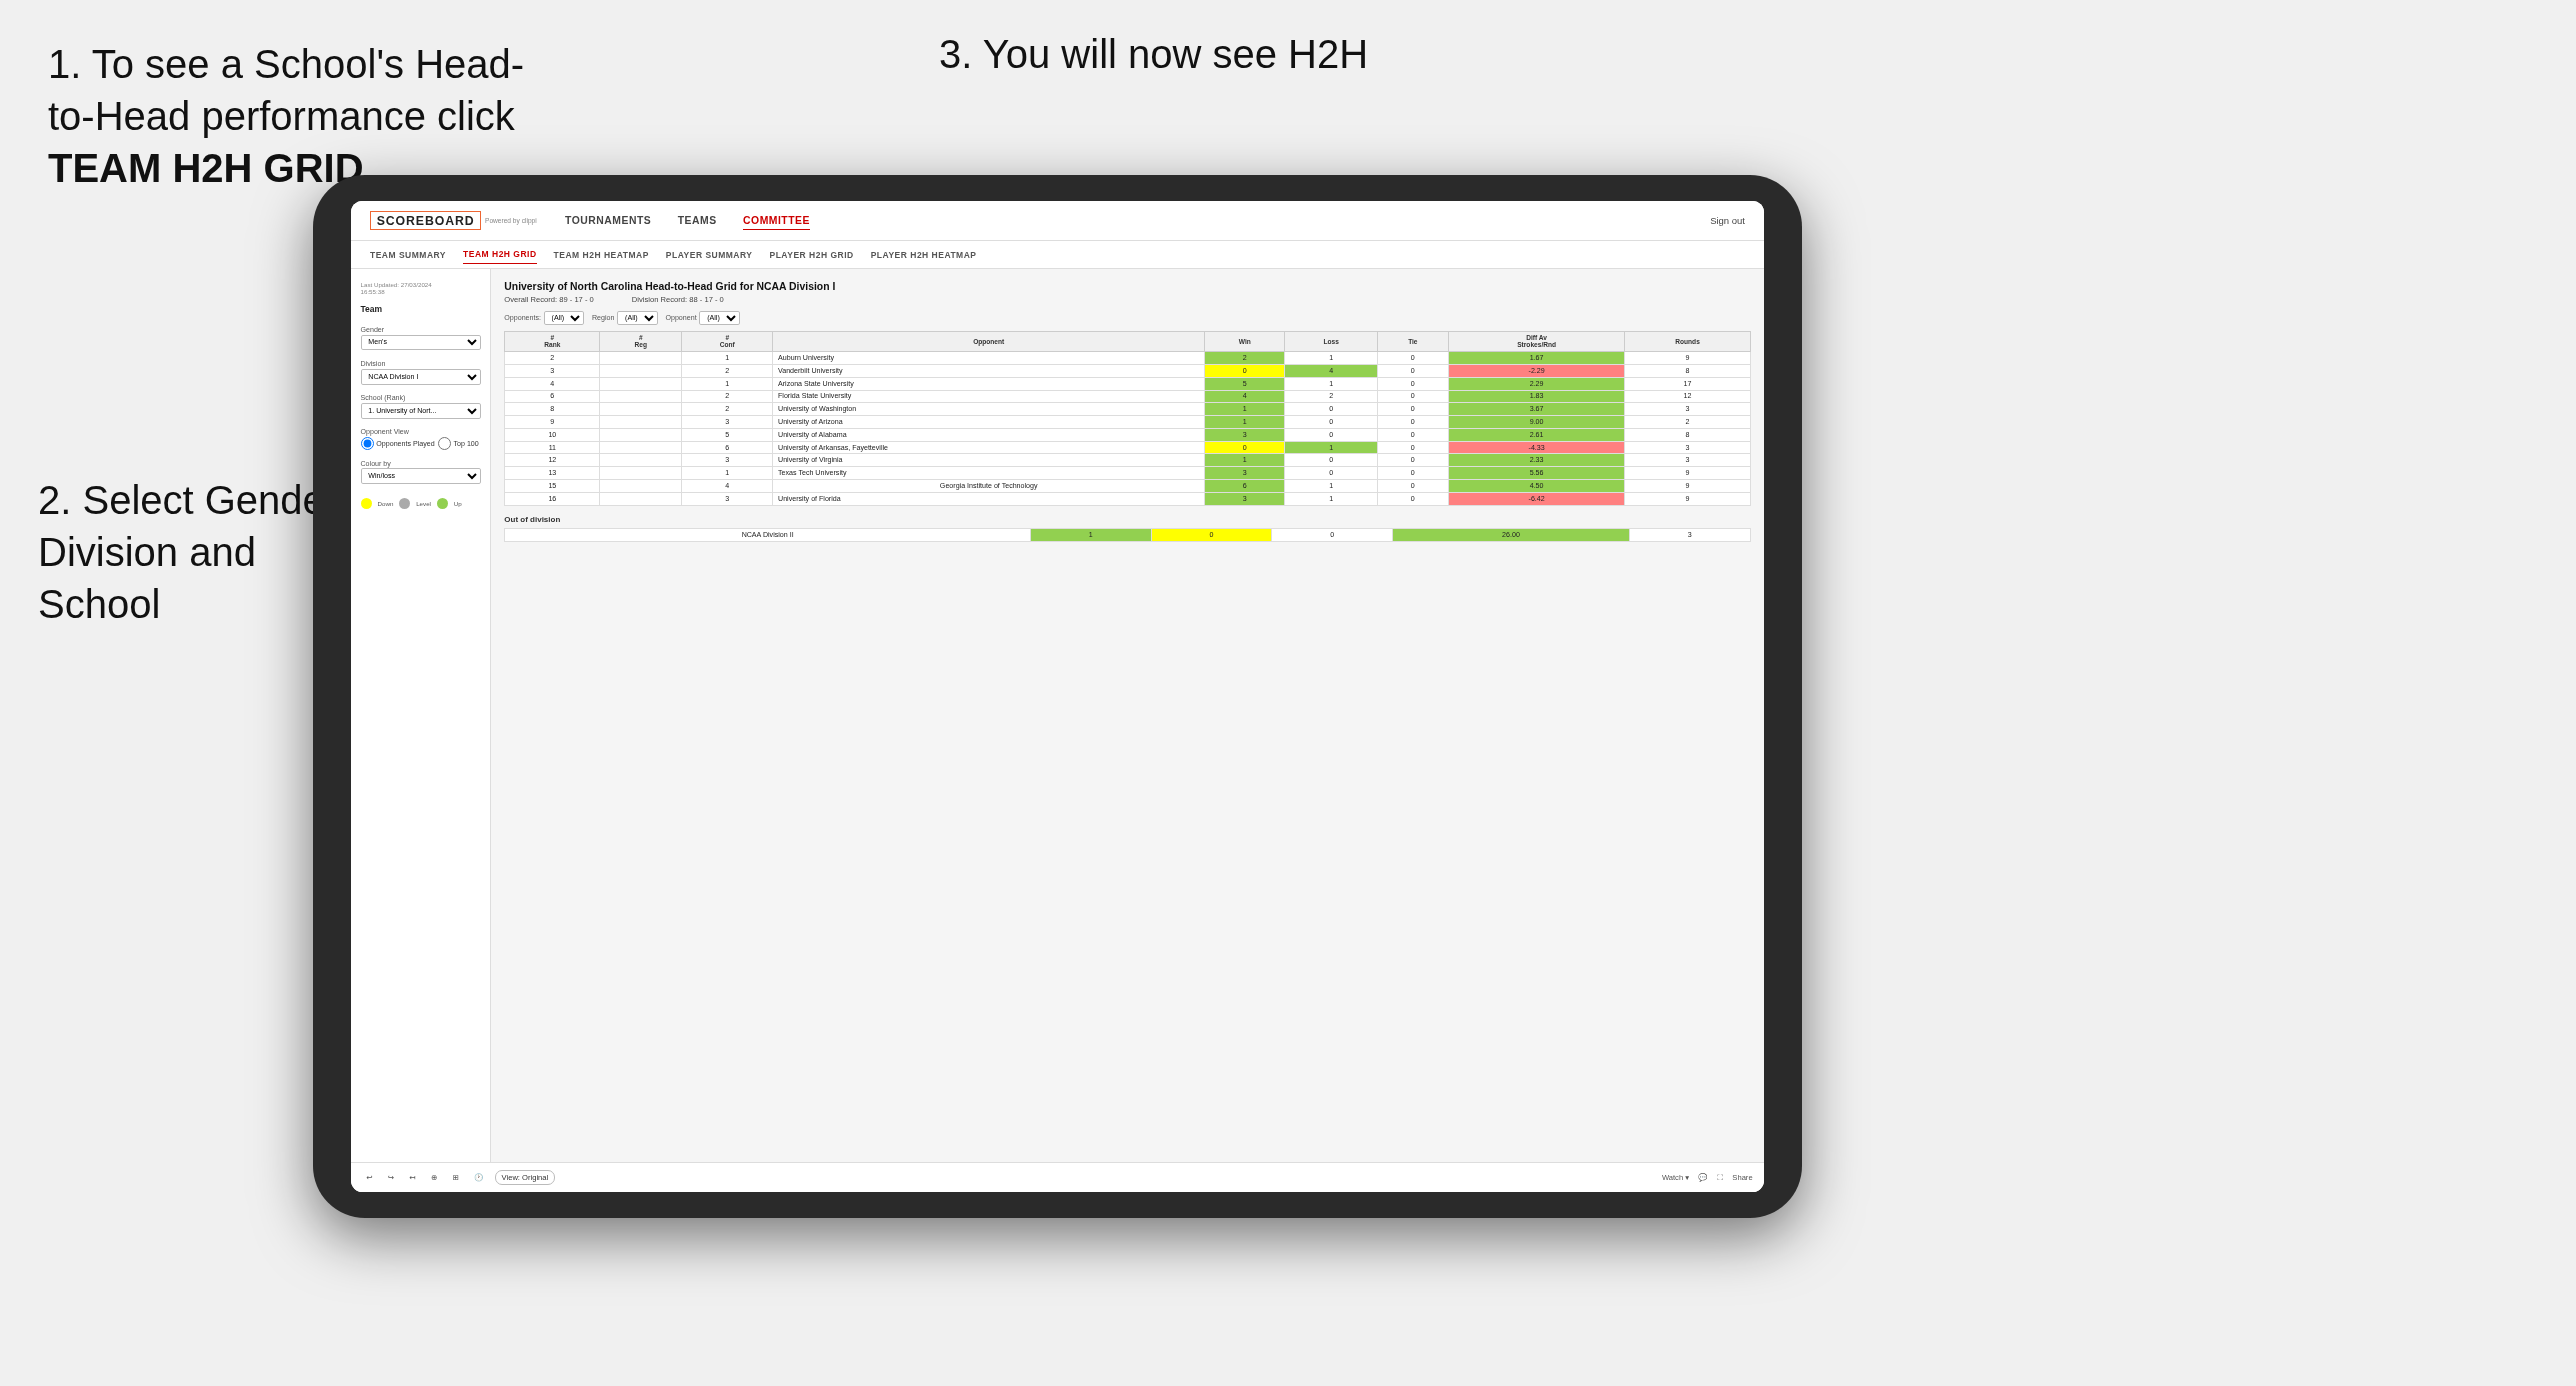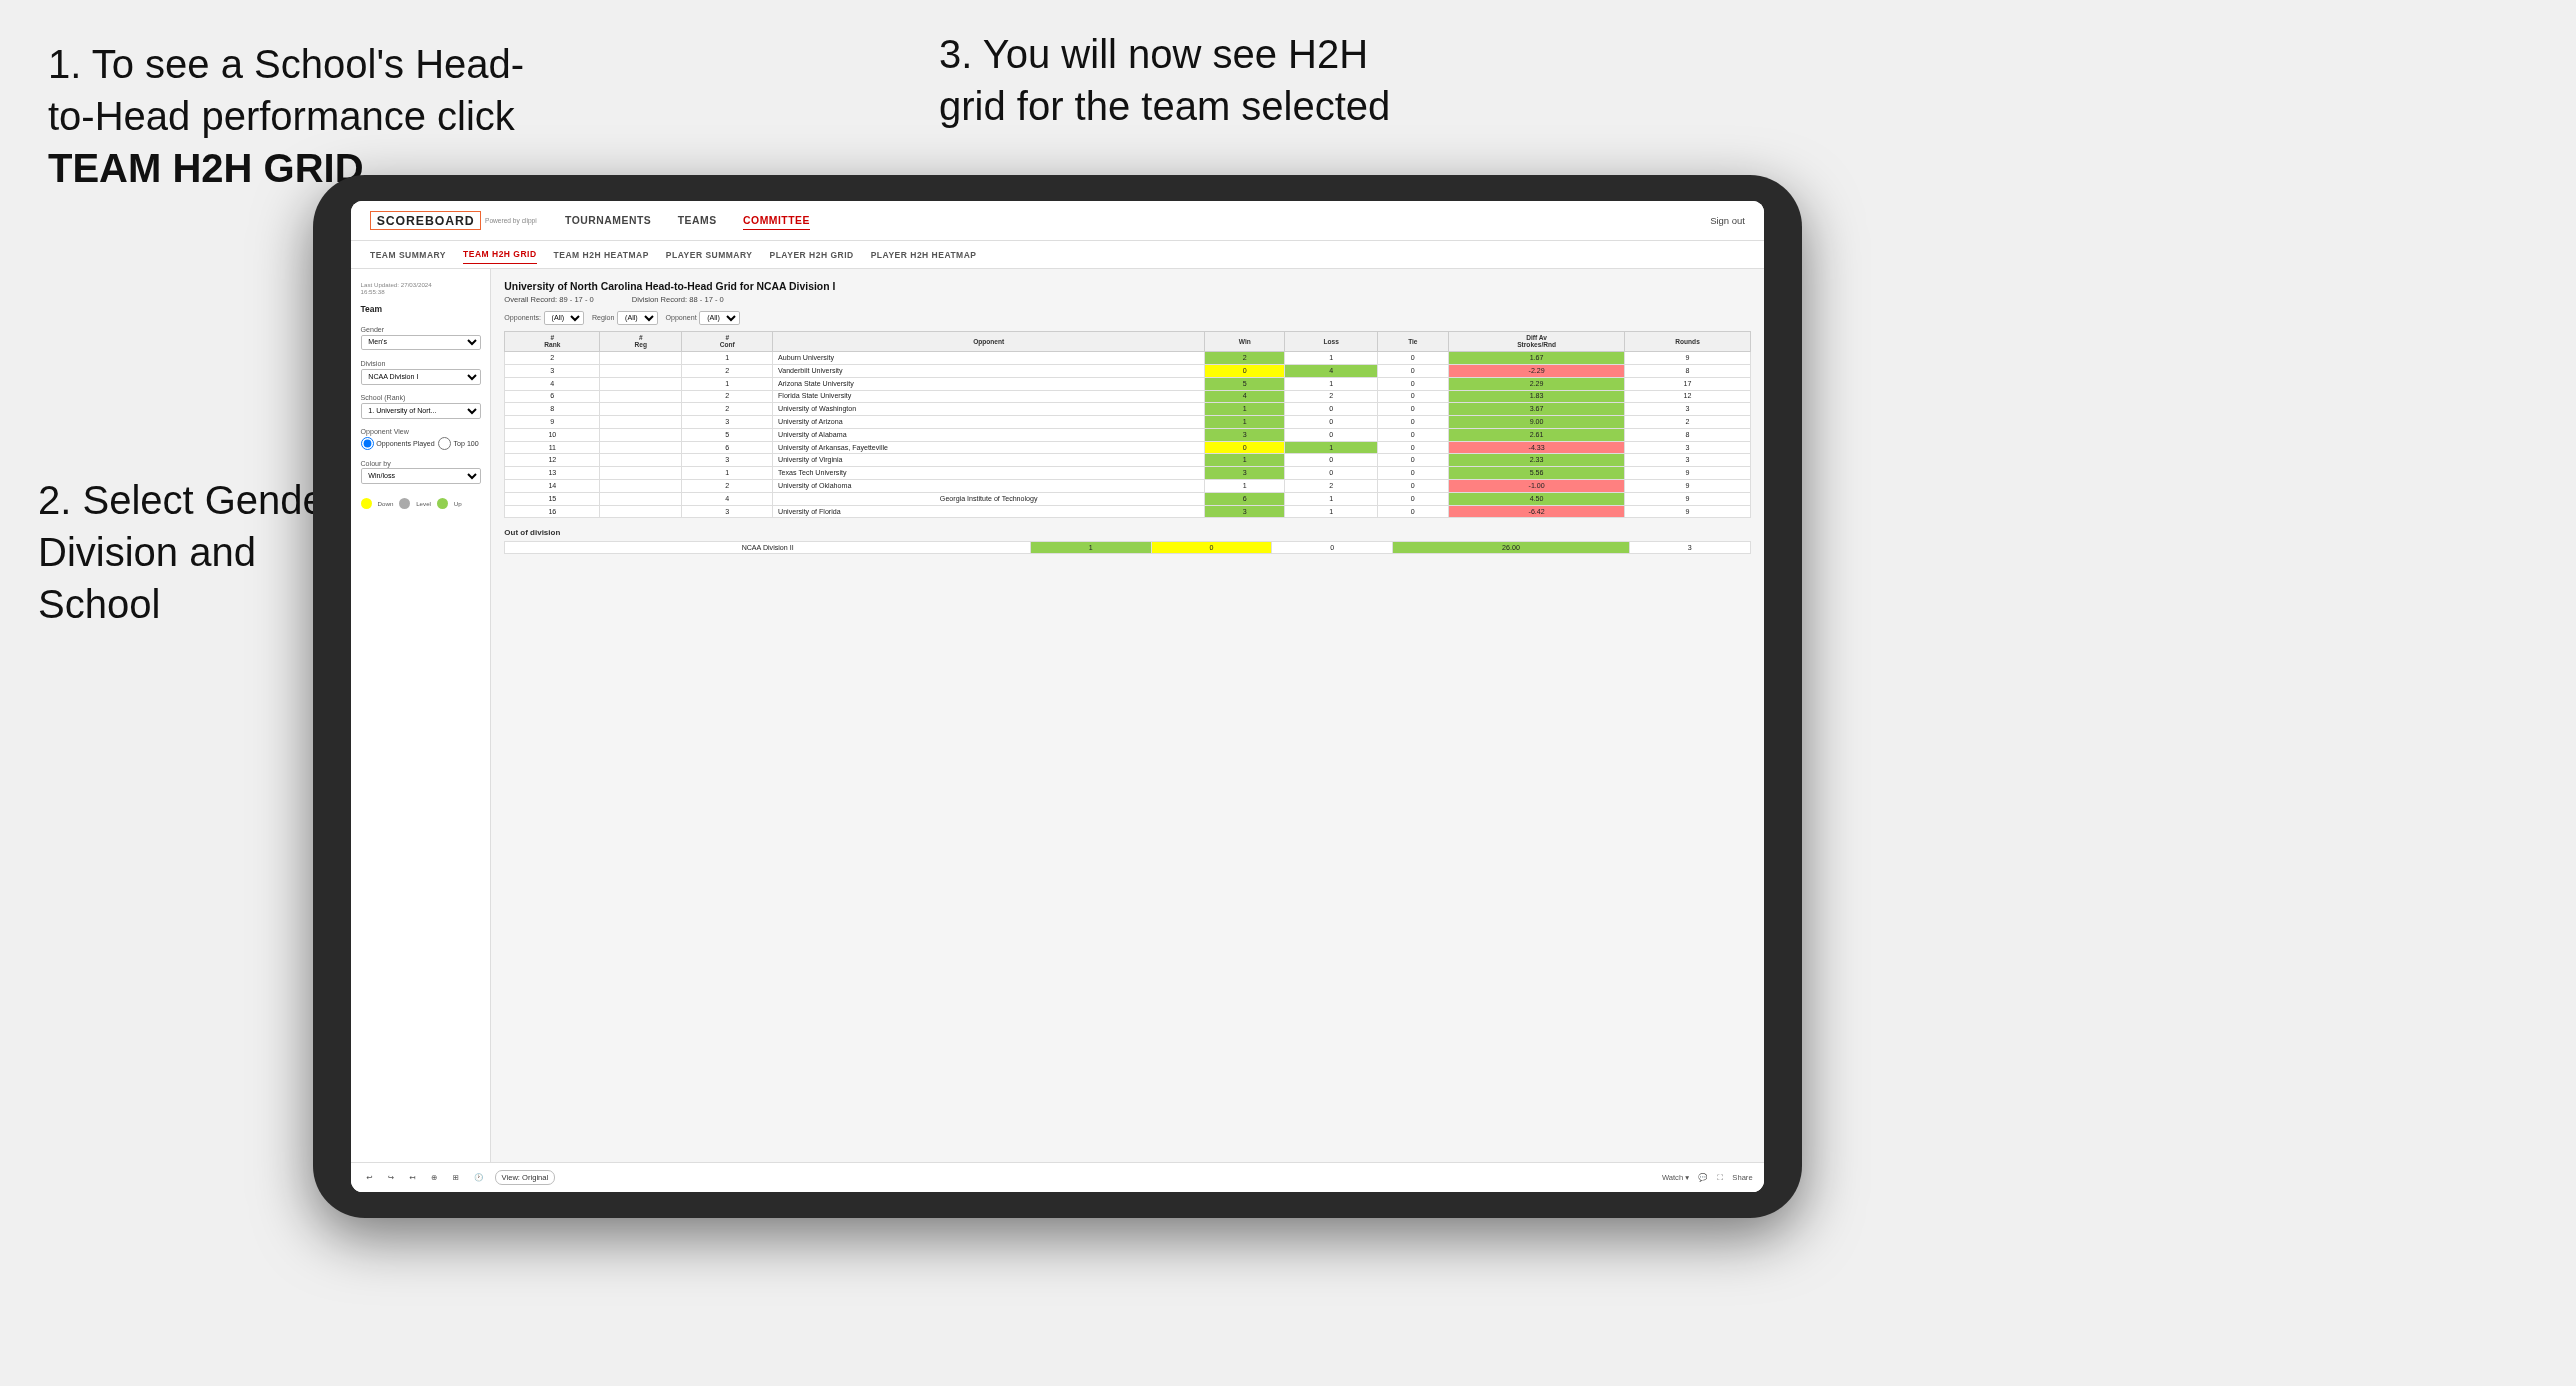--- a/index.html
+++ b/index.html
@@ -342,21 +342,20 @@
 </div>
 
 <div class="annotation" id="ann2" style="top:474px; left:38px;">
   <span>2. Select Gender,</span><br>
   <span>Division and</span><br>
   <span>School</span>
 </div>
 
 <div class="annotation" id="ann3" style="top:28.4px; left:939px; max-width:645px;">
   <span>3. You will now see H2H</span><br>
-  <span>grid for the team selected</span>
 </div>
 
 <svg class="arrow-svg" style="top:0;left:0;width:2576px;height:1386px;pointer-events:none;" viewBox="0 0 2717 1462" width="2576" height="1386">
   <line x1="510" y1="200" x2="620" y2="318" class="pink-arrow"></line>
 </svg>
 
 <svg class="arrow-svg" style="top:0;left:0;width:2576px;height:1386px;pointer-events:none;" viewBox="0 0 2717 1462" width="2576" height="1386">
   <line x1="560" y1="680" x2="730" y2="760" class="pink-arrow"></line>
 </svg>
 
@@ -608,31 +607,20 @@
                 <td></td>
                 <td>1</td>
                 <td style="text-align: left;">Texas Tech University</td>
                 <td style="background: rgb(146, 208, 80);">3</td>
                 <td>0</td>
                 <td>0</td>
                 <td style="background: rgb(146, 208, 80);">5.56</td>
                 <td>9</td>
               </tr>
               <tr>
-                <td>14</td>
-                <td></td>
-                <td>2</td>
-                <td style="text-align: left;">University of Oklahoma</td>
-                <td>1</td>
-                <td>2</td>
-                <td>0</td>
-                <td style="background: rgb(255, 128, 128);">-1.00</td>
-                <td>9</td>
-              </tr>
-              <tr>
                 <td>15</td>
                 <td></td>
                 <td>4</td>
                 <td style="text-align: center;">Georgia Institute of Technology</td>
                 <td style="background: rgb(146, 208, 80);">6</td>
                 <td>1</td>
                 <td>0</td>
                 <td style="background: rgb(146, 208, 80);">4.50</td>
                 <td>9</td>
               </tr>

